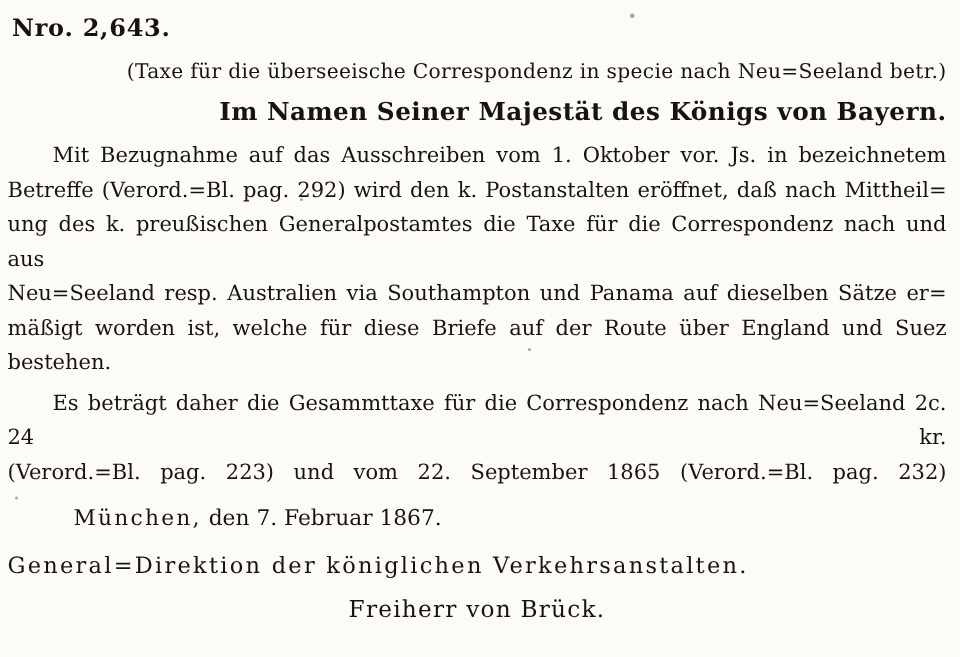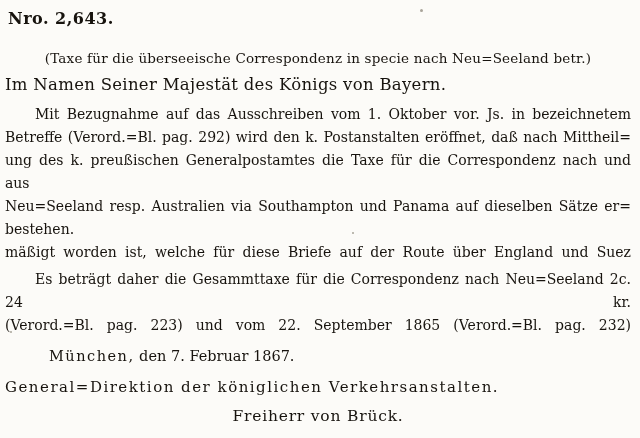--- a/index.html
+++ b/index.html
@@ -19,31 +19,31 @@
     padding: 9px 9px 0 5px;
   }
   .docnum {
     font-size: 16px;
     font-weight: bold;
     letter-spacing: 0.5px;
     padding-left: 3px;
     line-height: 20px;
   }
   .subject {
-    margin-top: 20px;
-    text-align: center;
+    margin-top: 10px;
+    text-align: right;
     font-size: 13.5px;
     line-height: 18px;
     letter-spacing: 0.2px;
   }
   .heading {
     margin-top: 7px;
-    text-align: left;
+    text-align: right;
     font-size: 16.5px;
-    font-weight: normal;
+    font-weight: bold;
     line-height: 22px;
     letter-spacing: 0.3px;
   }
   .body-block {
     margin-top: 7px;
   }
   .bline {
     font-size: 14px;
     line-height: 23px;
     text-align: justify;
@@ -103,22 +103,22 @@
 
   <div class="subject">(Taxe für die überseeische Correspondenz in specie nach Neu=Seeland betr.)</div>
 
   <div class="heading">Im Namen Seiner Majestät des Königs von Bayern.</div>
 
   <div class="body-block para1">
     <div class="bline indent">Mit Bezugnahme auf das Ausschreiben vom 1. Oktober vor. Js. in bezeichnetem</div>
     <div class="bline">Betreffe (Verord.=Bl. pag. 292) wird den k. Postanstalten eröffnet, daß nach Mittheil=</div>
     <div class="bline">ung des k. preußischen Generalpostamtes die Taxe für die Correspondenz nach und aus</div>
     <div class="bline">Neu=Seeland resp. Australien via Southampton und Panama auf dieselben Sätze er=</div>
+    <div class="bline">mäßigt worden ist, welche für diese Briefe auf der Route über England und Suez</div>
     <div class="bline last">bestehen.</div>
-    <div class="bline">mäßigt worden ist, welche für diese Briefe auf der Route über England und Suez</div>
   </div>
 
   <div class="body-block para2">
     <div class="bline indent">Es beträgt daher die Gesammttaxe für die Correspondenz nach Neu=Seeland 2c. 24 kr.</div>
     <div class="bline">(Verord.=Bl. pag. 223) und vom 22. September 1865 (Verord.=Bl. pag. 232)</div>
   </div>
 
   <div class="dateline">
     <span class="city">München,</span><span> den 7. Februar 1867.</span>
   </div>

